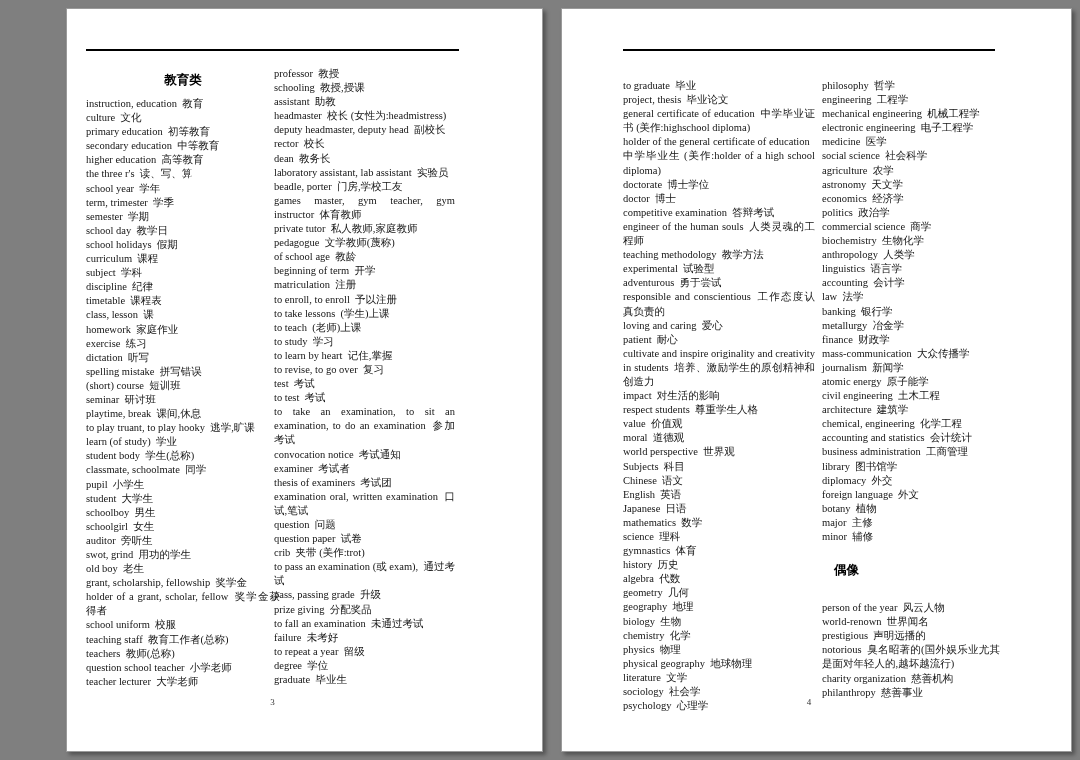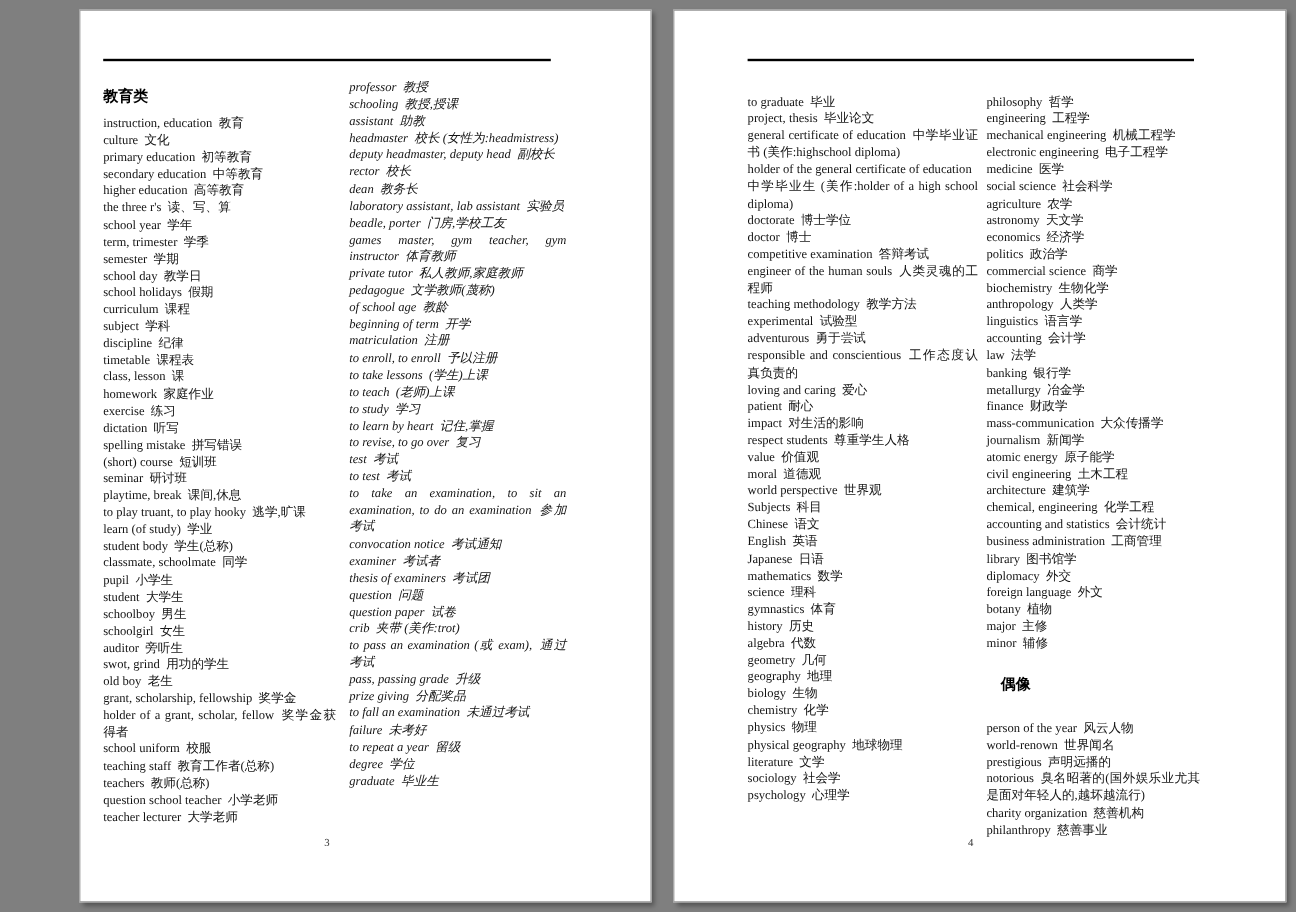--- a/index.html
+++ b/index.html
@@ -20,30 +20,30 @@
   .page-left{left:66px;width:477px;}
   .page-right{left:561px;width:511px;}
   .rule{position:absolute;top:40px;height:2px;background:#000;}
   .page-left .rule{left:19px;width:373px;}
   .page-right .rule{left:61px;width:372px;}
   .col{
     position:absolute;
     font-size:10.5px;line-height:14.1px;color:#141414;
   }
   .page-left .col-1{left:19px;top:64px;width:194px;}
-  .page-left .col-2{left:224px;top:58px;width:181px;font-style:italic;}
+  .page-left .col-2{left:207px;top:58px;width:181px;}
   .page-right .col-1{left:61px;top:70px;width:192px;}
   .page-right .col-2{left:260px;top:70px;width:178px;}
   .entry{text-align:justify;}
   .block-heading{
     font-family:"Liberation Sans","DejaVu Sans",sans-serif;
     font-weight:bold;font-size:12.5px;line-height:15px;color:#000;
     margin:19px 0 23px 12px;
   }
-  .col .block-heading:first-child{margin:0 0 9px 0;}
+  .col .block-heading:first-child{margin:0 0 9px 0;text-align:center;}
   .page-num{
     position:absolute;top:688px;text-align:center;
     font-size:9px;color:#333;
   }
   .page-left .page-num{left:19px;width:373px;}
   .page-right .page-num{left:61px;width:372px;}
 </style>
 </head>
 <body>
 
@@ -116,20 +116,21 @@
         <div class="entry">to teach (老师)上课</div>
         <div class="entry">to study 学习</div>
         <div class="entry">to learn by heart 记住,掌握</div>
         <div class="entry">to revise, to go over 复习</div>
         <div class="entry">test 考试</div>
         <div class="entry">to test 考试</div>
         <div class="entry">to take an examination, to sit an examination, to do an examination 参加考试</div>
         <div class="entry">convocation notice 考试通知</div>
         <div class="entry">examiner 考试者</div>
         <div class="entry">thesis of examiners 考试团</div>
+        <div class="entry">examination oral, written examination 口试,笔试</div>
         <div class="entry">question 问题</div>
         <div class="entry">question paper 试卷</div>
         <div class="entry">crib 夹带 (美作:trot)</div>
         <div class="entry">to pass an examination (或 exam), 通过考试</div>
         <div class="entry">pass, passing grade 升级</div>
         <div class="entry">prize giving 分配奖品</div>
         <div class="entry">to fall an examination 未通过考试</div>
         <div class="entry">failure 未考好</div>
         <div class="entry">to repeat a year 留级</div>
         <div class="entry">degree 学位</div>
@@ -148,20 +149,21 @@
         <div class="entry">doctorate 博士学位</div>
         <div class="entry">doctor 博士</div>
         <div class="entry">competitive examination 答辩考试</div>
         <div class="entry">engineer of the human souls 人类灵魂的工程师</div>
         <div class="entry">teaching methodology 教学方法</div>
         <div class="entry">experimental 试验型</div>
         <div class="entry">adventurous 勇于尝试</div>
         <div class="entry">responsible and conscientious 工作态度认真负责的</div>
         <div class="entry">loving and caring 爱心</div>
         <div class="entry">patient 耐心</div>
+        <div class="entry">cultivate and inspire originality and creativity in students 培养、激励学生的原创精神和创造力</div>
         <div class="entry">impact 对生活的影响</div>
         <div class="entry">respect students 尊重学生人格</div>
         <div class="entry">value 价值观</div>
         <div class="entry">moral 道德观</div>
         <div class="entry">world perspective 世界观</div>
         <div class="entry">Subjects 科目</div>
         <div class="entry">Chinese 语文</div>
         <div class="entry">English 英语</div>
         <div class="entry">Japanese 日语</div>
         <div class="entry">mathematics 数学</div>

